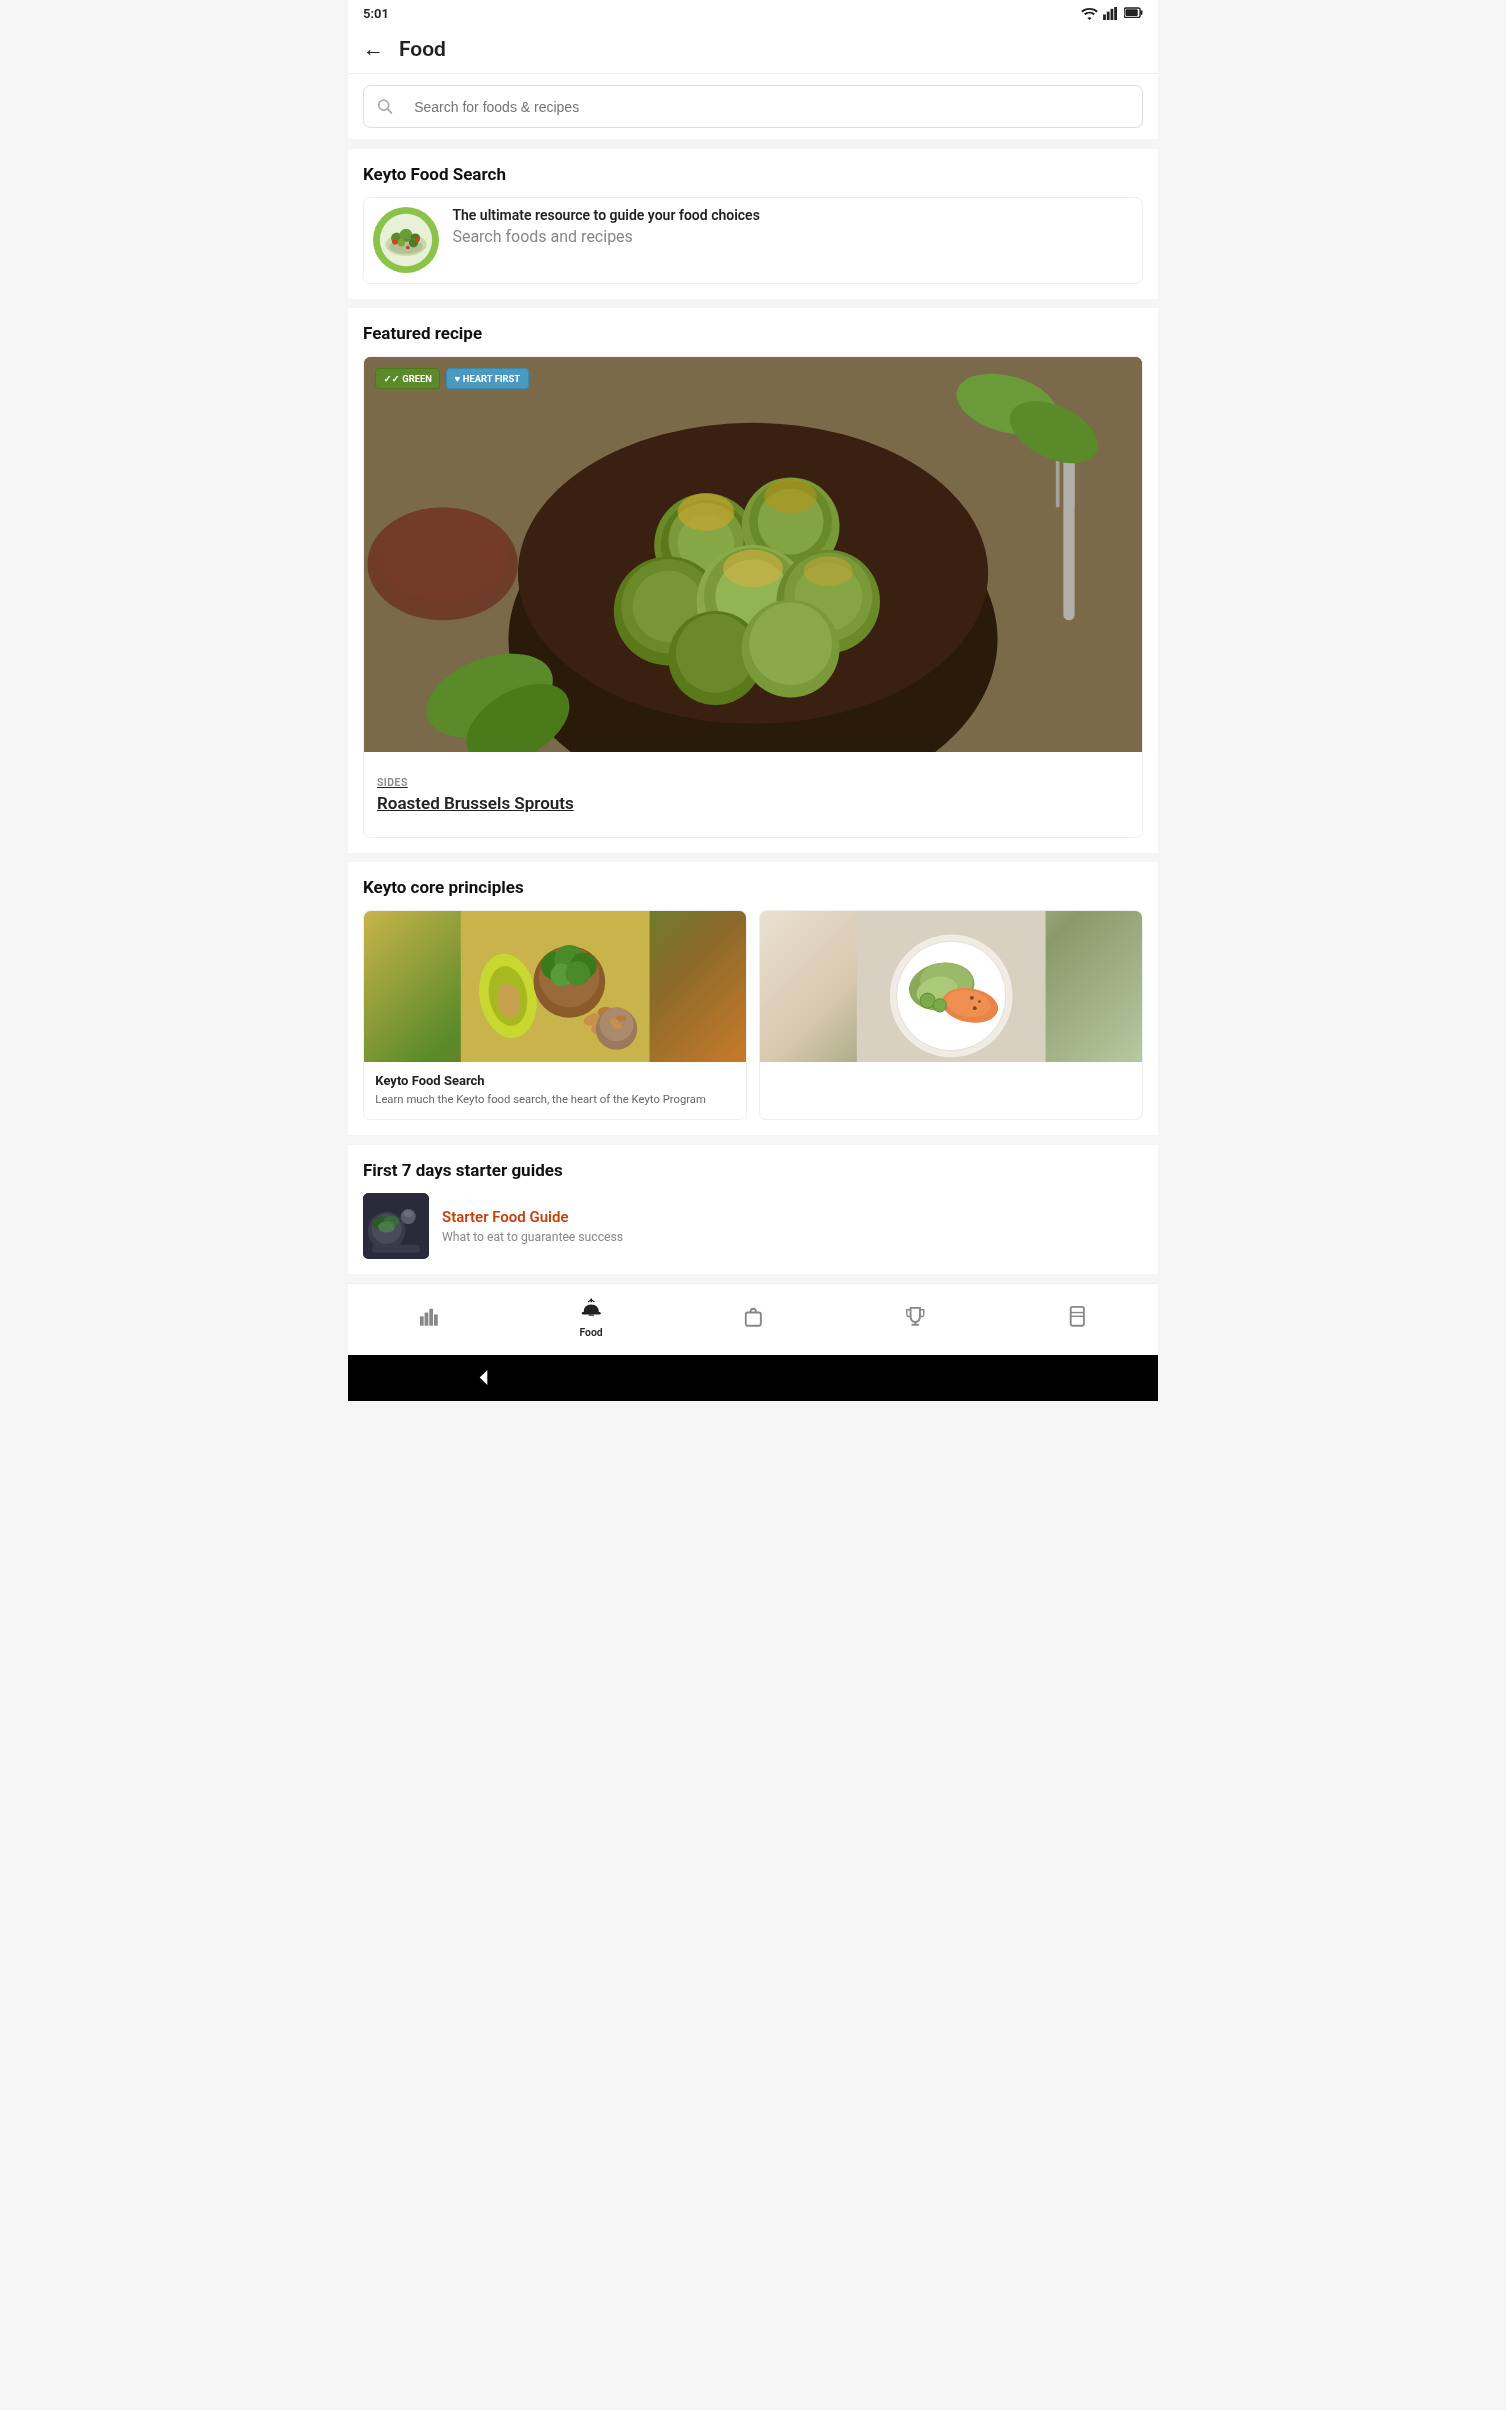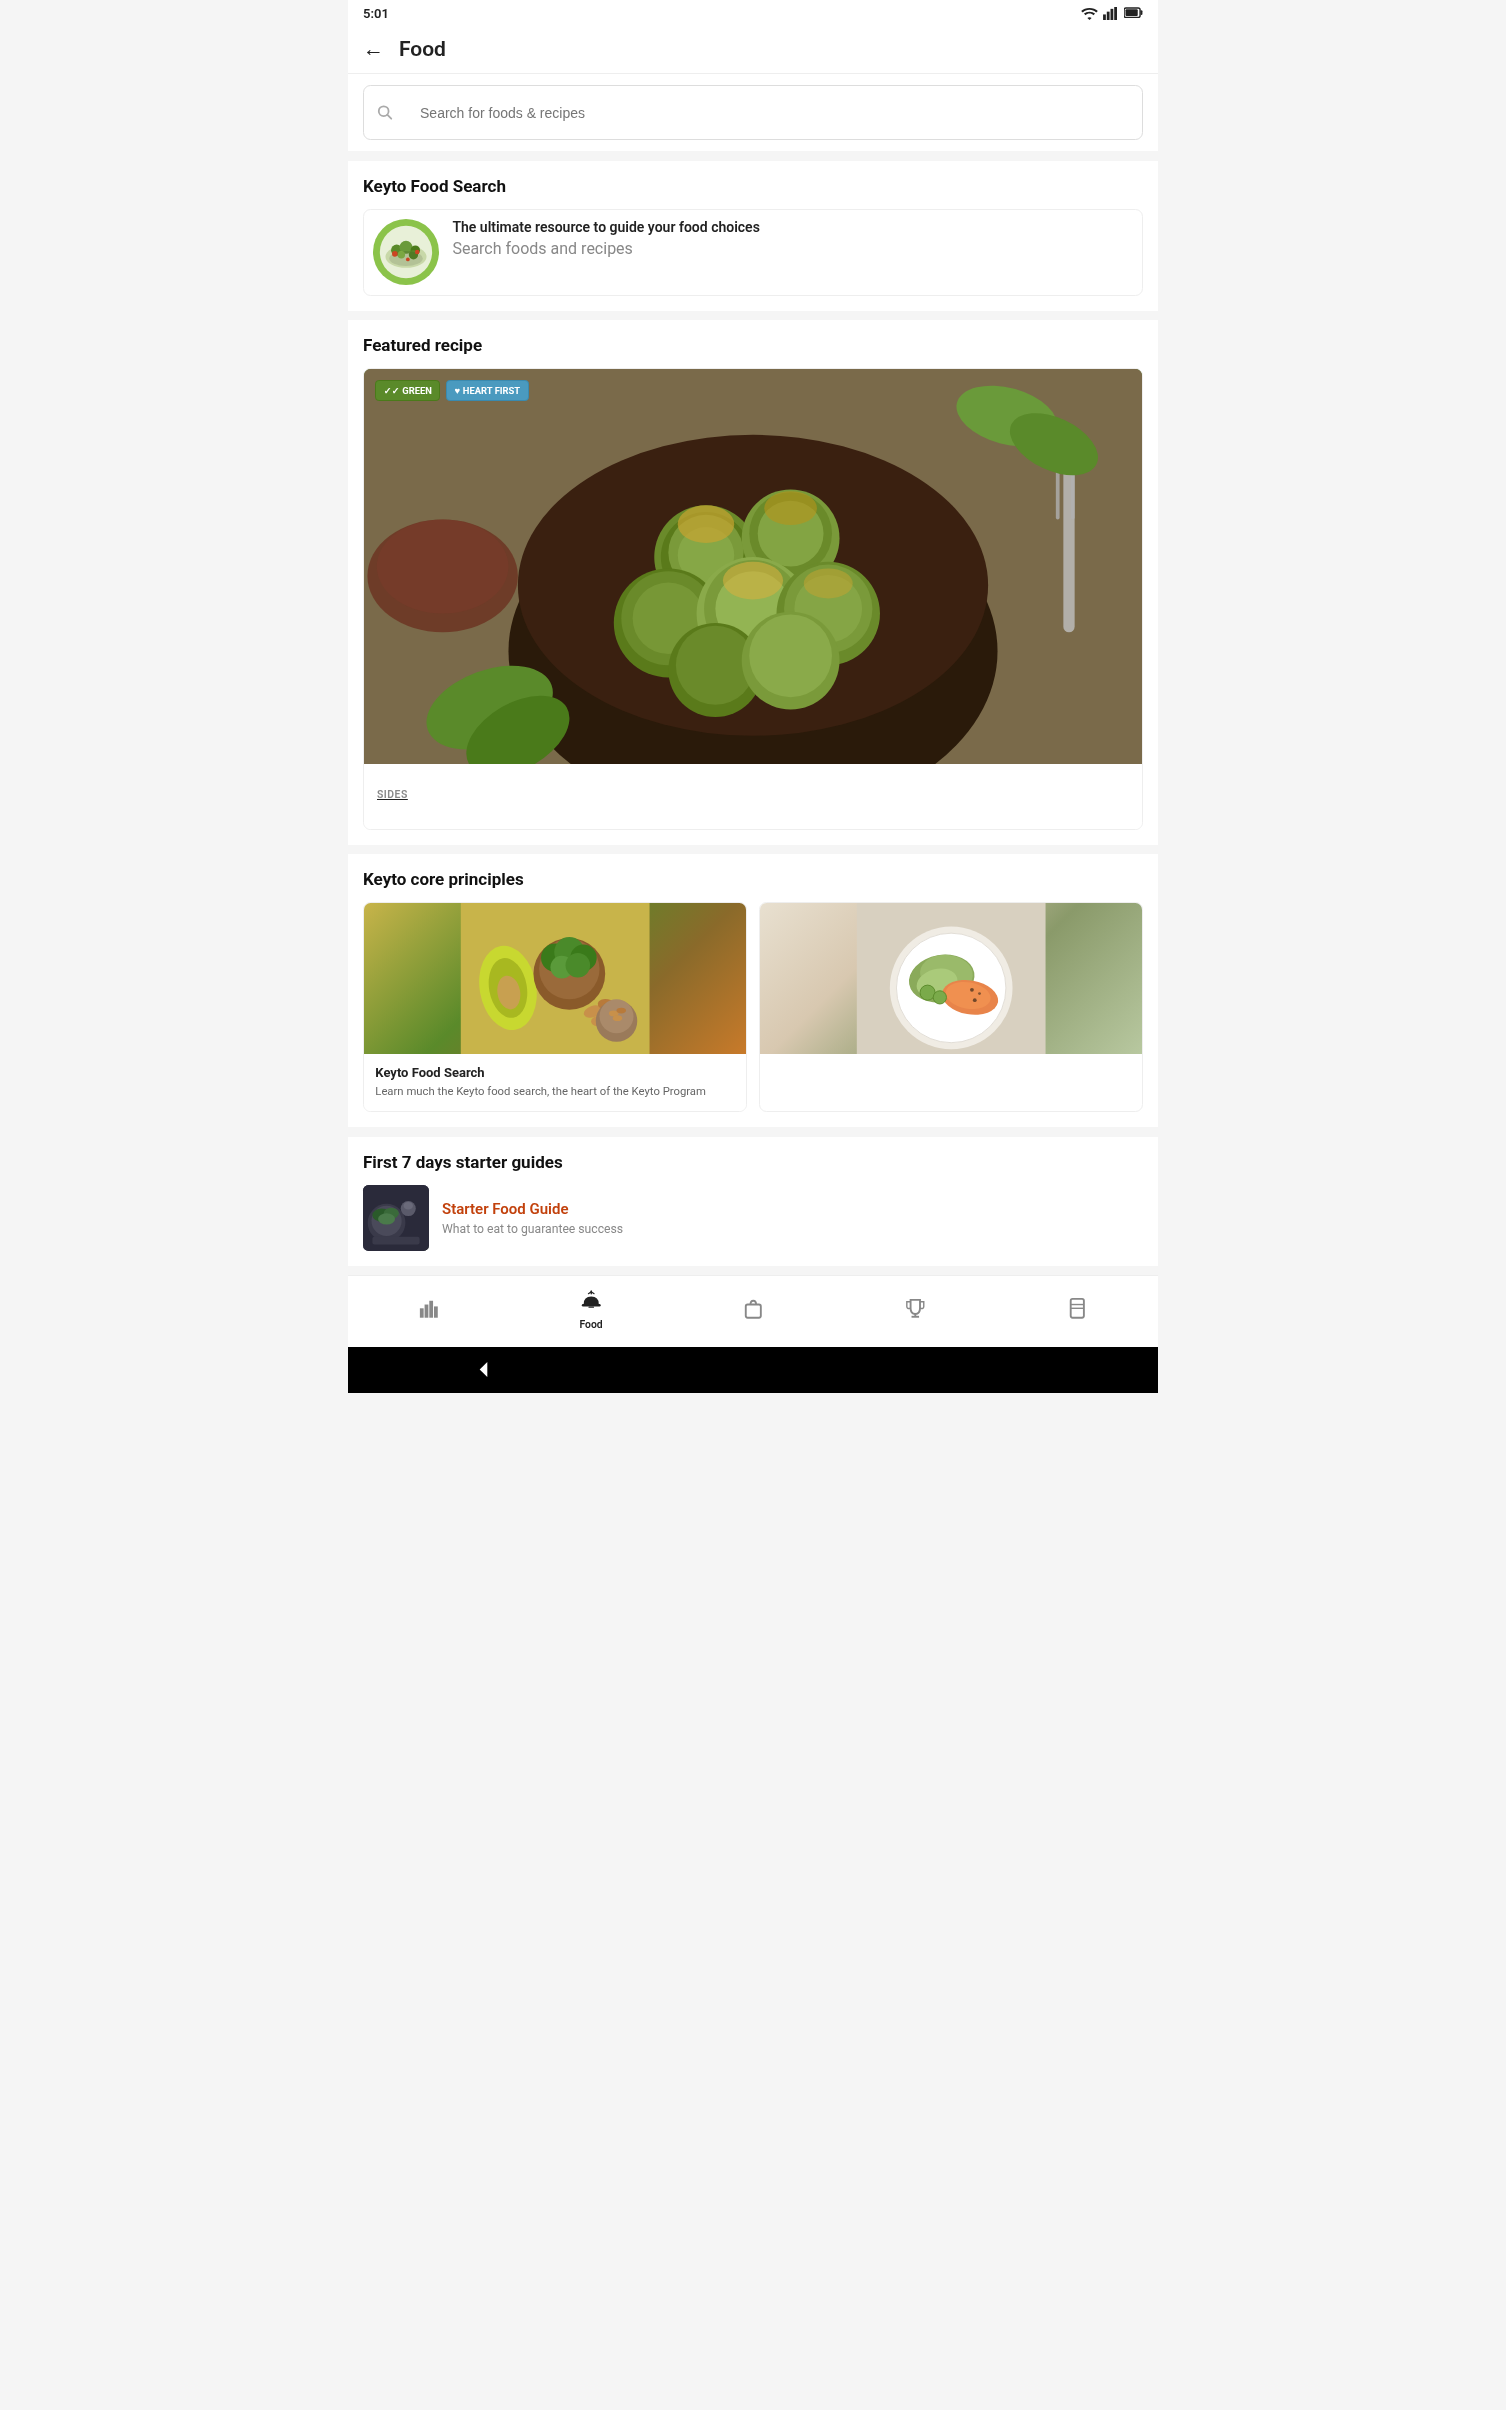--- a/index.html
+++ b/index.html
@@ -53,22 +53,22 @@
     
     .search-container {
       background: #fff;
       padding: 11.3px 15px;
     }
     .search-bar {
       display: flex;
       align-items: center;
       border: 0.9px solid #ddd;
       border-radius: 7.5px;
-      padding: 18px 13px;
-      gap: 27px;
+      padding: 12px 13px;
+      gap: 21px;
       background: #fff;
     }
     .search-input {
       border: none;
       outline: none;
       font-size: 14px;
       color: #aaa;
       width: 100%;
       background: transparent;
     }
@@ -439,20 +439,21 @@
           <span>GREEN</span>
         </div>
         <div class="badge-heart">
           <span>♥</span>
           <span>HEART FIRST</span>
         </div>
       </div>
     </div>
     <div class="featured-recipe-info">
       <div class="recipe-category">SIDES</div>
+      <div class="recipe-name">Roasted Brussels Sprouts</div>
     </div>
   </div>
 </div>
 
 <div class="section">
   <div class="section-title">Keyto core principles</div>
   <div class="principles-grid">
 
     <div class="principle-card">
       <div class="principle-image food-search-img">

